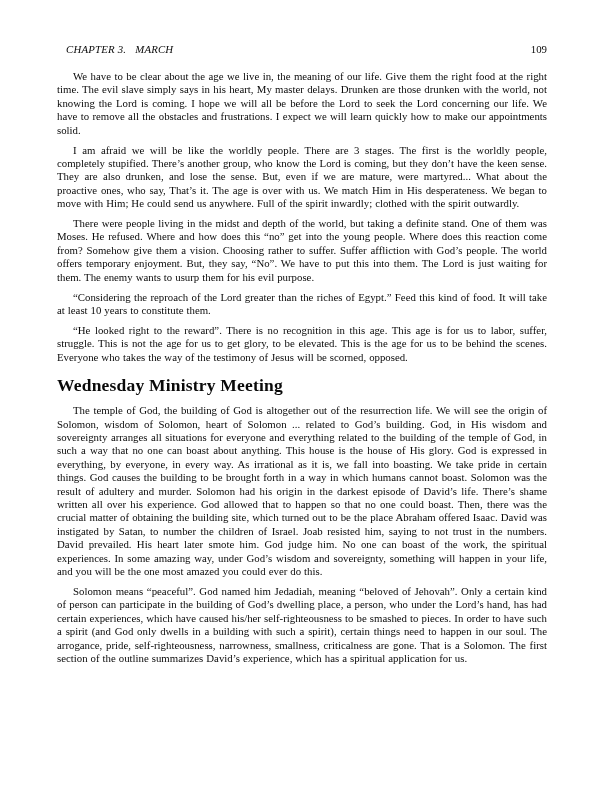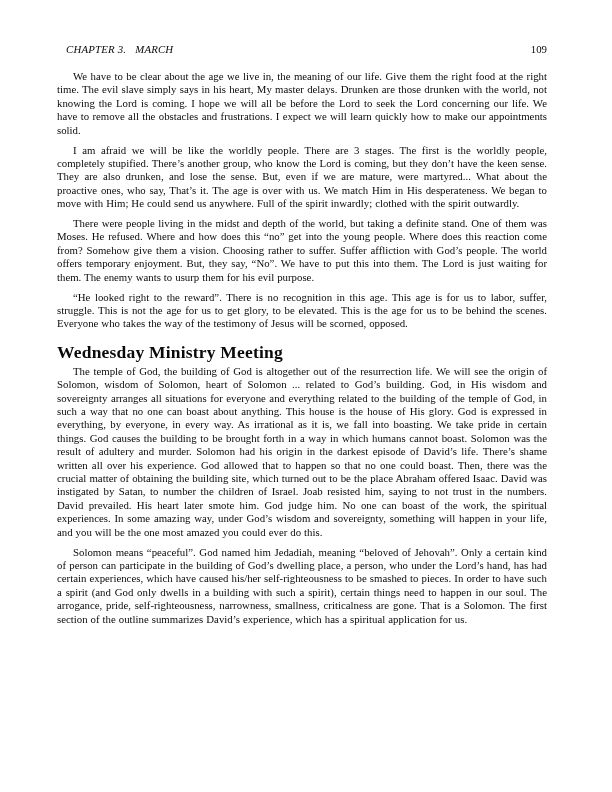--- a/index.html
+++ b/index.html
@@ -47,40 +47,41 @@
     margin: 0 0 6.5px 0;
     text-indent: 16px;
     text-align: justify;
     font-size: 10.8px;
     line-height: 13.4px;
     word-spacing: 0.3px;
   }
   .section-heading {
     font-size: 17.5px;
     font-weight: bold;
-    margin: 11px 0 3px 0;
+    margin: 11px 0 9px 0;
     letter-spacing: 0.2px;
     line-height: 20px;
   }
 </style>
 </head>
 <body>
 
 <div class="page">
 
   <div class="running-header">
     <span class="chapter-head">
       <span class="chapter-num">CHAPTER 3.</span><span>MARCH</span>
     </span>
     <span class="page-number">109</span>
   </div>
 
   <div class="content">
     <p>We have to be clear about the age we live in, the meaning of our life. Give them the right food at the right time. The evil slave simply says in his heart, My master delays. Drunken are those drunken with the world, not knowing the Lord is coming. I hope we will all be before the Lord to seek the Lord concerning our life. We have to remove all the obstacles and frustrations. I expect we will learn quickly how to make our appointments solid.</p>
     <p>I am afraid we will be like the worldly people. There are 3 stages. The first is the worldly people, completely stupified. There’s another group, who know the Lord is coming, but they don’t have the keen sense. They are also drunken, and lose the sense. But, even if we are mature, were martyred... What about the proactive ones, who say, That’s it. The age is over with us. We match Him in His desperateness. We began to move with Him; He could send us anywhere. Full of the spirit inwardly; clothed with the spirit outwardly.</p>
     <p>There were people living in the midst and depth of the world, but taking a definite stand. One of them was Moses. He refused. Where and how does this “no” get into the young people. Where does this reaction come from? Somehow give them a vision. Choosing rather to suffer. Suffer affliction with God’s people. The world offers temporary enjoyment. But, they say, “No”. We have to put this into them. The Lord is just waiting for them. The enemy wants to usurp them for his evil purpose.</p>
+    <p>“Considering the reproach of the Lord greater than the riches of Egypt.” Feed this kind of food. It will take at least 10 years to constitute them.</p>
     <p>“He looked right to the reward”. There is no recognition in this age. This age is for us to labor, suffer, struggle. This is not the age for us to get glory, to be elevated. This is the age for us to be behind the scenes. Everyone who takes the way of the testimony of Jesus will be scorned, opposed.</p>
     <h2 class="section-heading">Wednesday Ministry Meeting</h2>
     <p>The temple of God, the building of God is altogether out of the resurrection life. We will see the origin of Solomon, wisdom of Solomon, heart of Solomon ... related to God’s building. God, in His wisdom and sovereignty arranges all situations for everyone and everything related to the building of the temple of God, in such a way that no one can boast about anything. This house is the house of His glory. God is expressed in everything, by everyone, in every way. As irrational as it is, we fall into boasting. We take pride in certain things. God causes the building to be brought forth in a way in which humans cannot boast. Solomon was the result of adultery and murder. Solomon had his origin in the darkest episode of David’s life. There’s shame written all over his experience. God allowed that to happen so that no one could boast. Then, there was the crucial matter of obtaining the building site, which turned out to be the place Abraham offered Isaac. David was instigated by Satan, to number the children of Israel. Joab resisted him, saying to not trust in the numbers. David prevailed. His heart later smote him. God judge him. No one can boast of the work, the spiritual experiences. In some amazing way, under God’s wisdom and sovereignty, something will happen in your life, and you will be the one most amazed you could ever do this.</p>
     <p>Solomon means “peaceful”. God named him Jedadiah, meaning “beloved of Jehovah”. Only a certain kind of person can participate in the building of God’s dwelling place, a person, who under the Lord’s hand, has had certain experiences, which have caused his/her self-righteousness to be smashed to pieces. In order to have such a spirit (and God only dwells in a building with such a spirit), certain things need to happen in our soul. The arrogance, pride, self-righteousness, narrowness, smallness, criticalness are gone. That is a Solomon. The first section of the outline summarizes David’s experience, which has a spiritual application for us.</p>
   </div>
 
 </div>
 
 </body></html>

